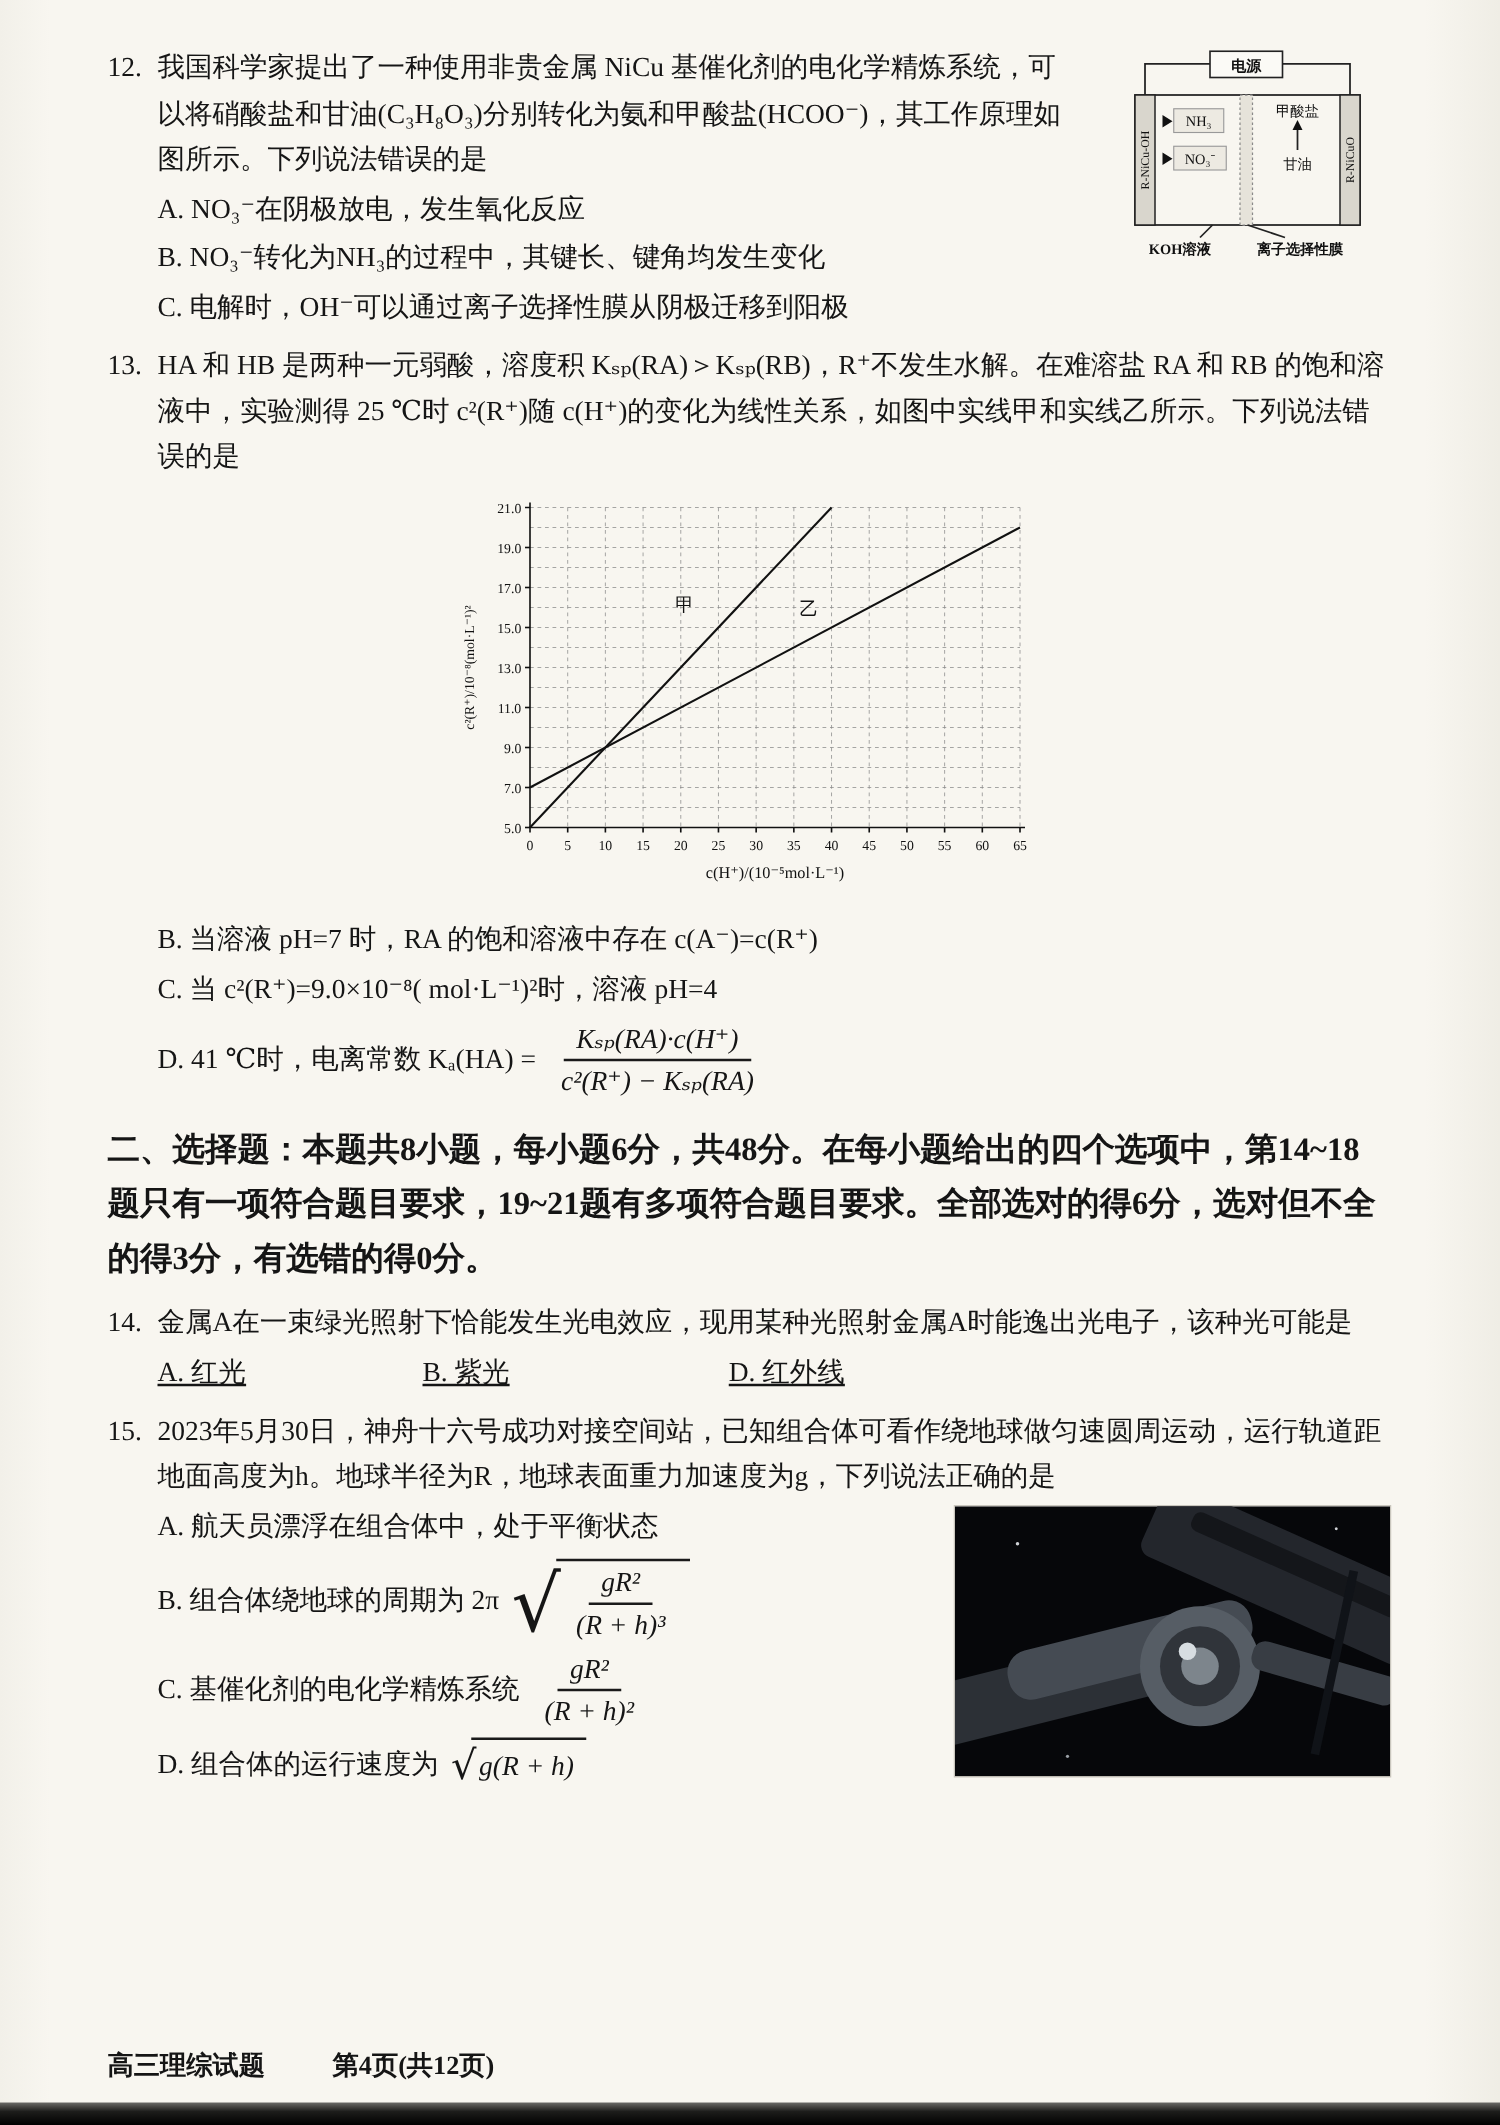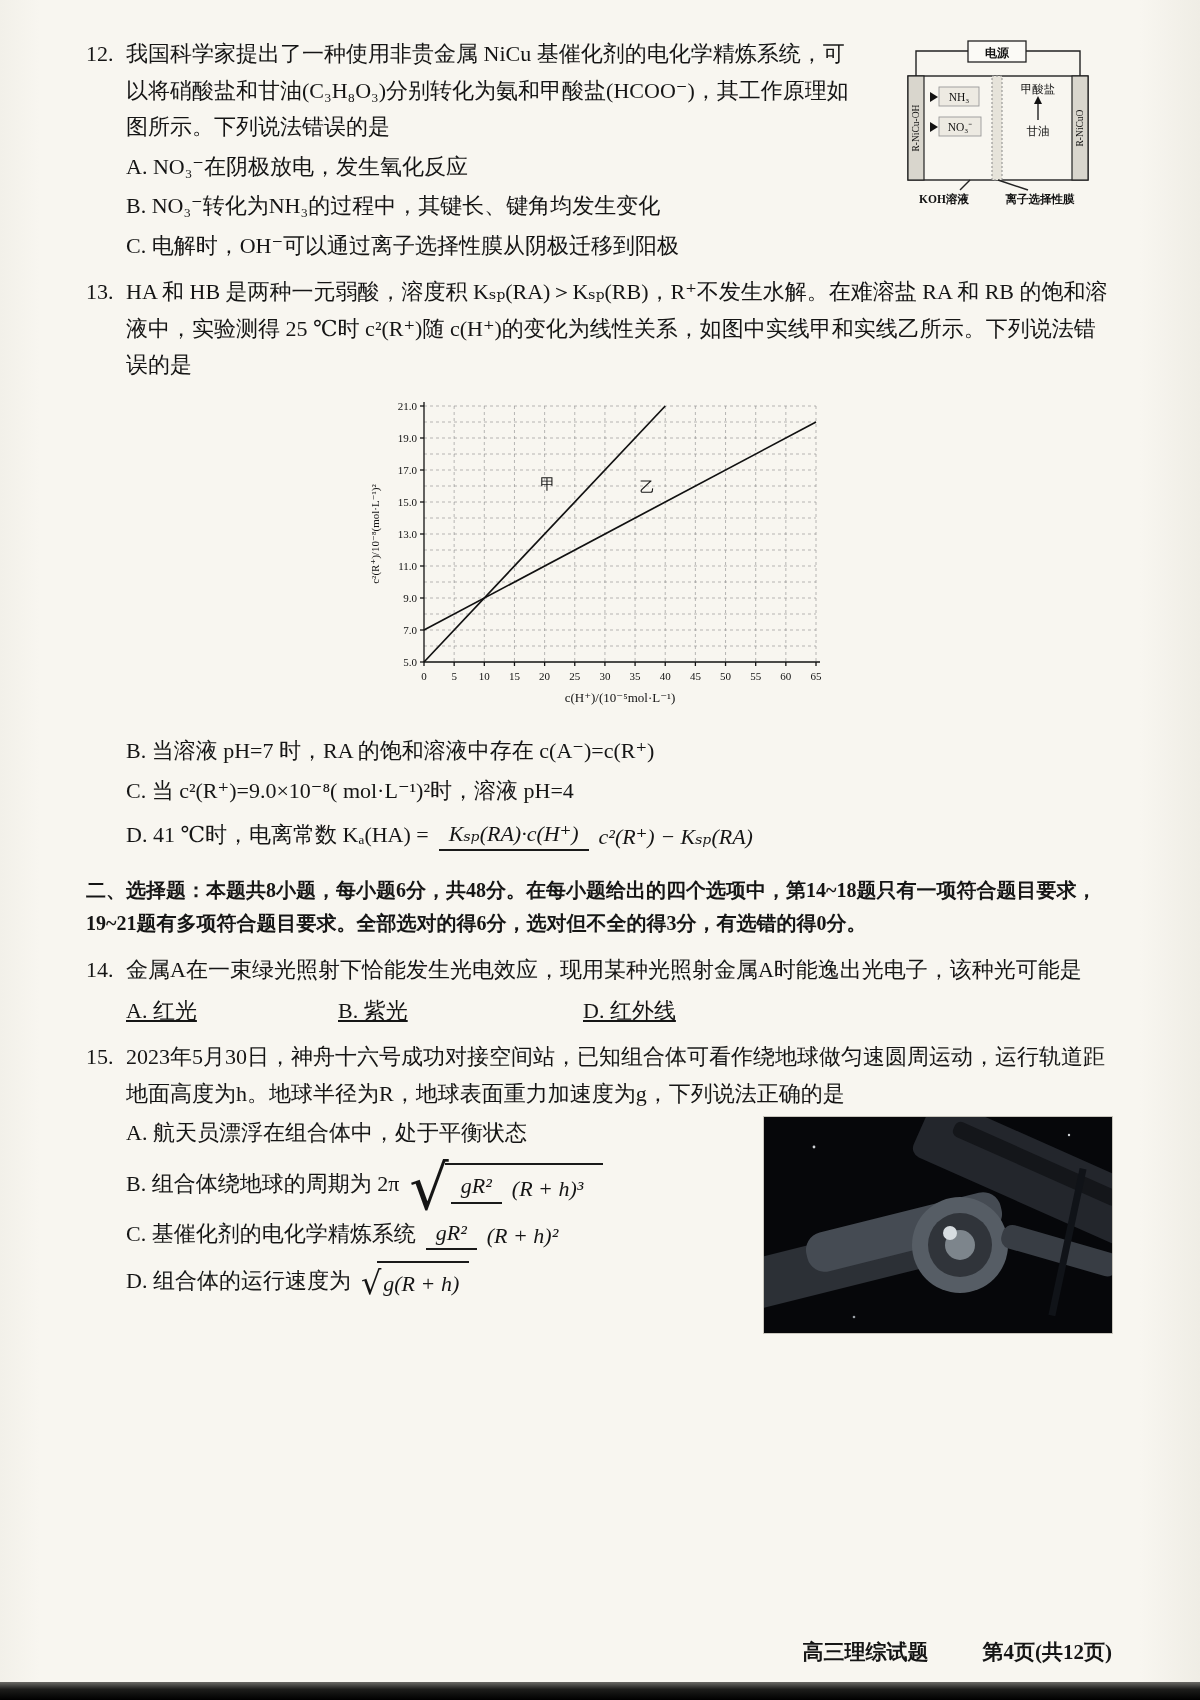--- a/index.html
+++ b/index.html
@@ -10,23 +10,23 @@
     color:#151515;
     font-family:"Liberation Serif","DejaVu Serif",serif;
     padding:36px 88px 0 86px;
     display:flex;flex-direction:column;
   }
   .q{position:relative;padding-left:40px;font-size:22px;line-height:1.66;margin-bottom:10px;}
   .qnum{position:absolute;left:0;top:0;}
   .stem{}
   .opt{margin-top:3px;}
   .opt-flex{display:flex;align-items:center;gap:10px;margin:8px 0 4px;}
-  .sec{font-size:20px;line-height:1.66;font-weight:bold;margin:6px 0 12px;}
-  
-  .frac{display:inline-flex;flex-direction:row;align-items:center;vertical-align:middle;line-height:1.25;font-style:italic;}
+  .sec{font-size:26px;line-height:1.66;font-weight:bold;margin:6px 0 12px;}
+  
+  .frac{display:inline-flex;flex-direction:column;align-items:center;vertical-align:middle;line-height:1.25;font-style:italic;}
   .frac .num{padding:0 10px 2px;border-bottom:2px solid #1a1a1a;white-space:nowrap;}
   .frac .den{padding:2px 10px 0;white-space:nowrap;}
   .sqrt{display:inline-flex;align-items:center;}
   .sqrt .sign{font-family:"DejaVu Sans",sans-serif;}
   .sqrt .radicand{border-top:2px solid #1a1a1a;padding:3px 10px 0 6px;margin-left:-4px;}
   .sqrt.big .sign{font-size:62px;line-height:.78;transform:translateY(4px);}
   .sqrt.small .sign{font-size:32px;line-height:.85;transform:translateY(2px);}
   .radicand.plain{font-style:italic;}
   
   .fig12{float:right;width:232px;margin:2px 0 6px 16px;text-align:center;}
@@ -55,21 +55,21 @@
   
   .optrow{display:flex;margin-top:4px;text-decoration:underline;}
   .optrow .c1{width:212px;}
   .optrow .c2{width:245px;}
   .optrow .c3{width:242px;}
   
   .photo{float:right;width:348px;margin:2px 0 8px 18px;}
   .photo svg{display:block;box-shadow:0 0 0 1px #c9c6bd;}
   .clearfix::after{content:"";display:block;clear:both;}
   
-  .footer{margin-top:auto;display:flex;justify-content:flex-end;gap:54px;font-size:21px;font-weight:bold;padding-bottom:34px;}
+  .footer{margin-top:auto;display:flex;justify-content:flex-start;gap:54px;font-size:21px;font-weight:bold;padding-bottom:34px;}
   .scan-bottom{position:absolute;left:0;right:0;bottom:0;height:18px;
     background:linear-gradient(180deg,#6b6a66 0,#1d1d1b 40%,#000 100%);}
 </style>
 </head>
 <body>
 
 <div class="page">
 
   <section class="q clearfix">
     <span class="qnum">12.</span>

